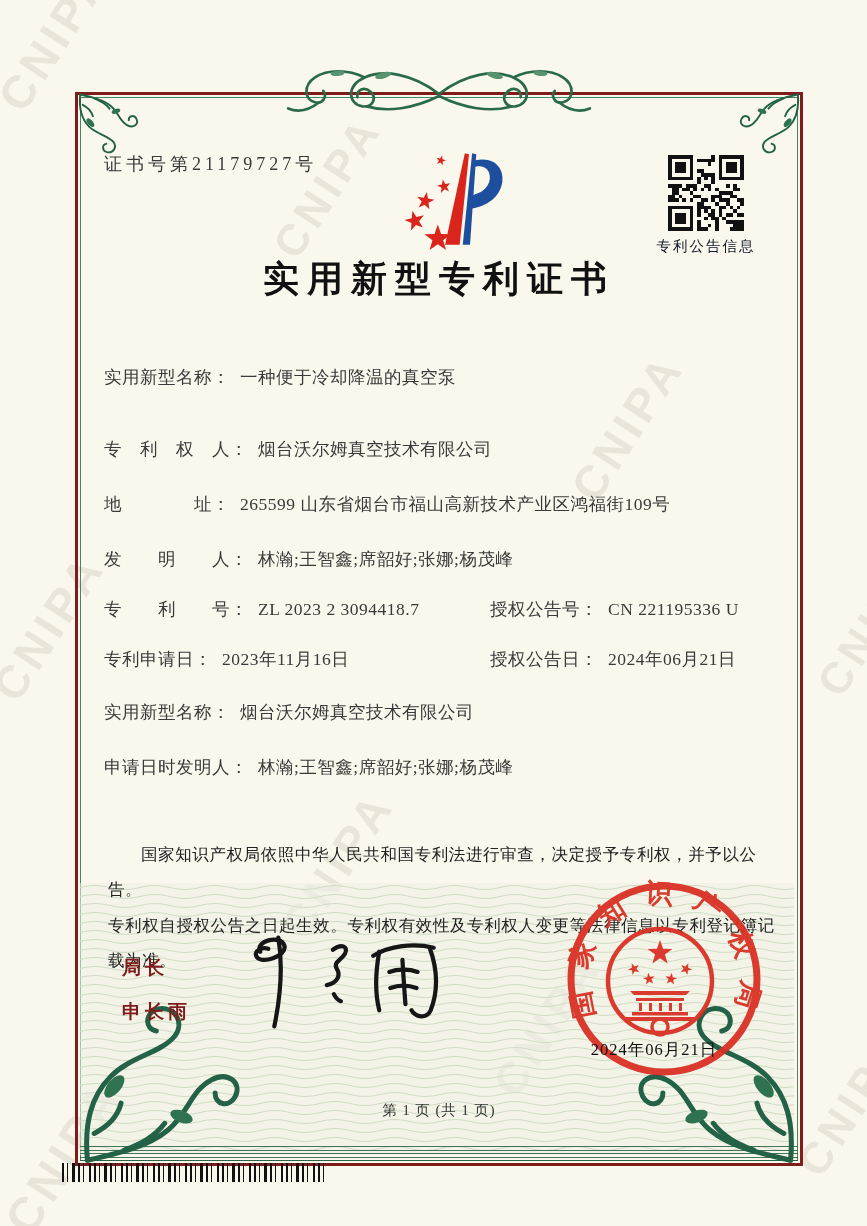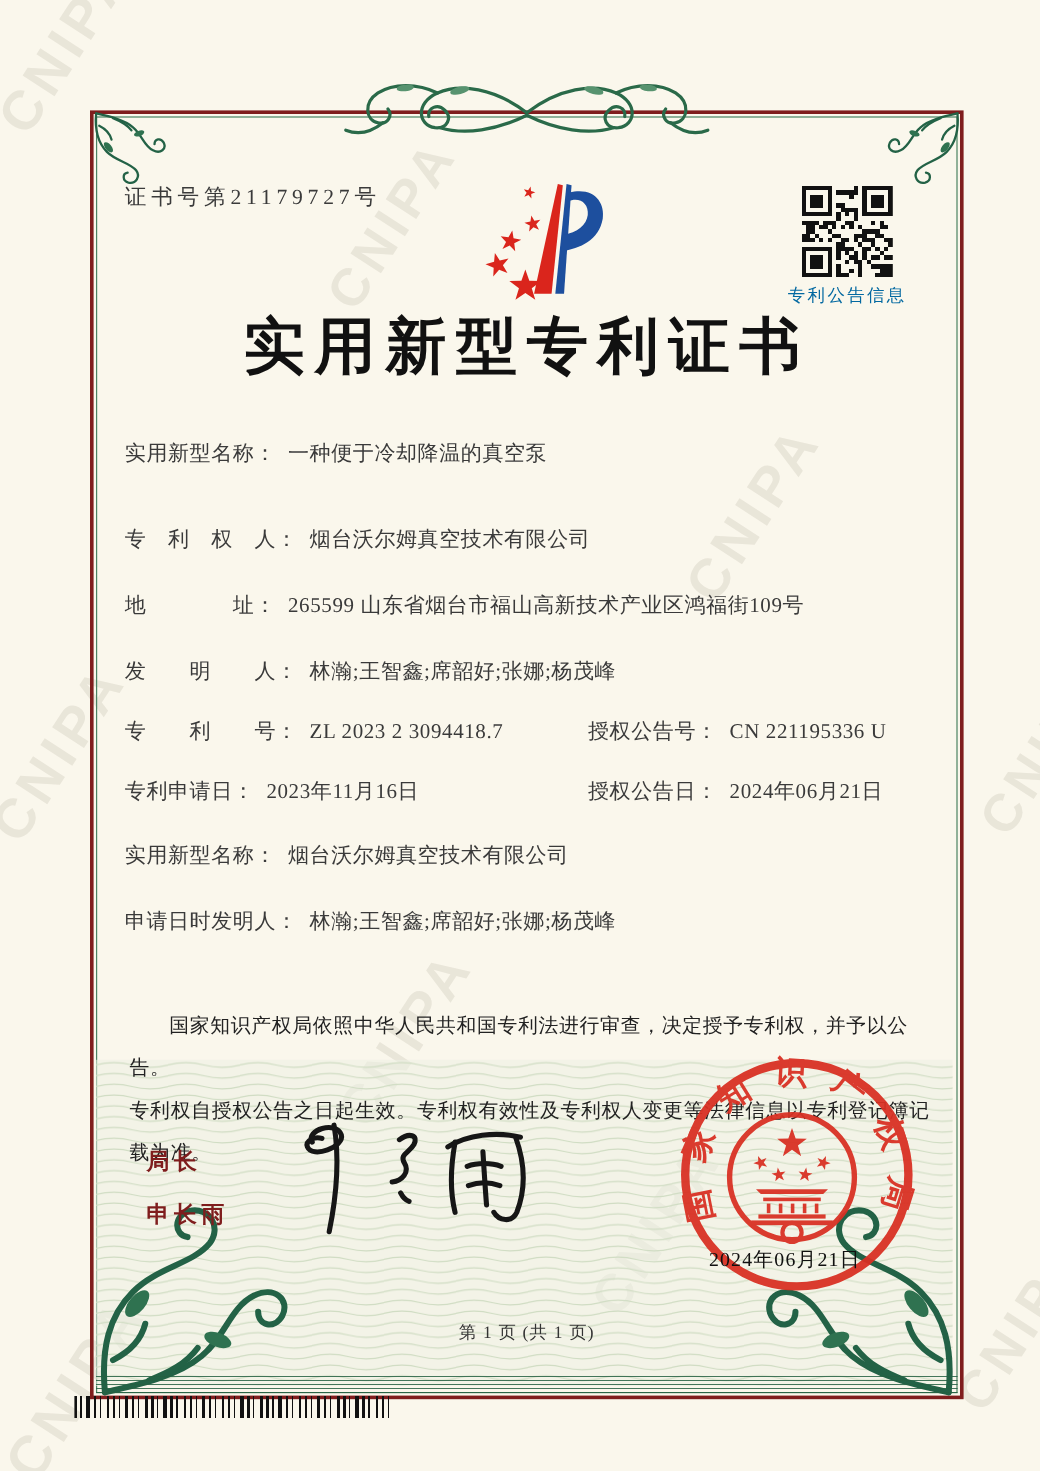--- a/index.html
+++ b/index.html
@@ -34,24 +34,24 @@
   .waves{position:absolute; left:2px; top:788px; width:714px; height:272px; pointer-events:none;}
   .stripes{
     position:absolute; left:2px; right:2px; bottom:2px; height:16px; opacity:.85;
     background:repeating-linear-gradient(to top,#245f41 0px,#245f41 1px,transparent 1px,transparent 3.4px);
   }
   
   .certno{position:absolute; left:26px; top:57px; font-size:18px; letter-spacing:4px; color:#3a3a3a;}
   .logo{position:absolute; left:294px; top:52px; width:142px; height:104px;}
   .qr{position:absolute; left:590px; top:60px; width:76px; height:76px;}
   .qr-label{position:absolute; left:566px; top:142px; width:124px; text-align:center;
-    font-size:14.5px; letter-spacing:2px; color:#0369a1;}
+    font-size:14.5px; letter-spacing:2px; color:#0f172a;}
   .title{
     position:absolute; left:0; top:160px; width:100%; text-align:center;
-    font-size:51px; font-weight:bold; letter-spacing:8px; color:#111;
+    font-size:36px; font-weight:bold; letter-spacing:8px; color:#111;
   }
   
   .row{position:absolute; left:26px; right:20px; font-size:17.5px; letter-spacing:.5px; color:#3a3a3a; white-space:nowrap;}
   .lbl{color:#3a3a3a;}
   .val{margin-left:10px;}
   .rcol{position:absolute; left:386px; top:0;}
   
   .statement{
     position:absolute; left:30px; top:742px; width:668px;
     font-size:16.5px; line-height:2.15; letter-spacing:.6px; color:#222;

